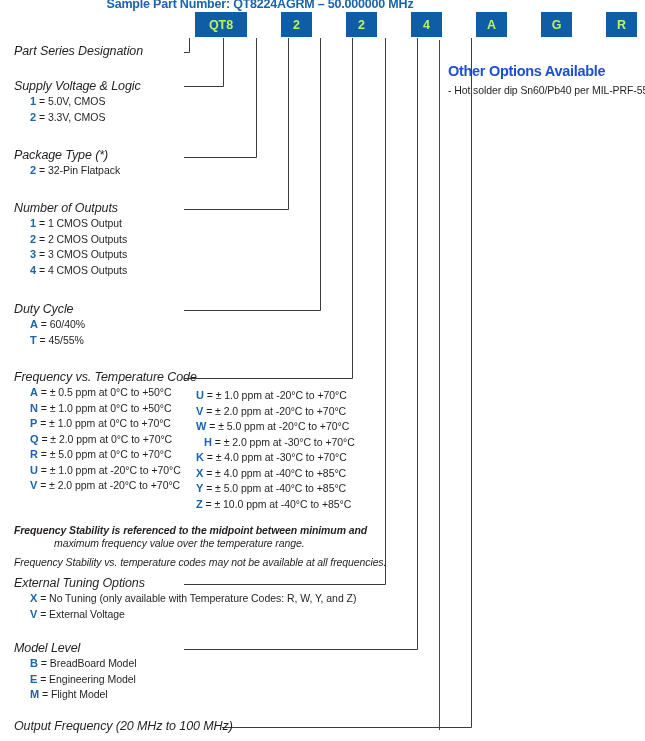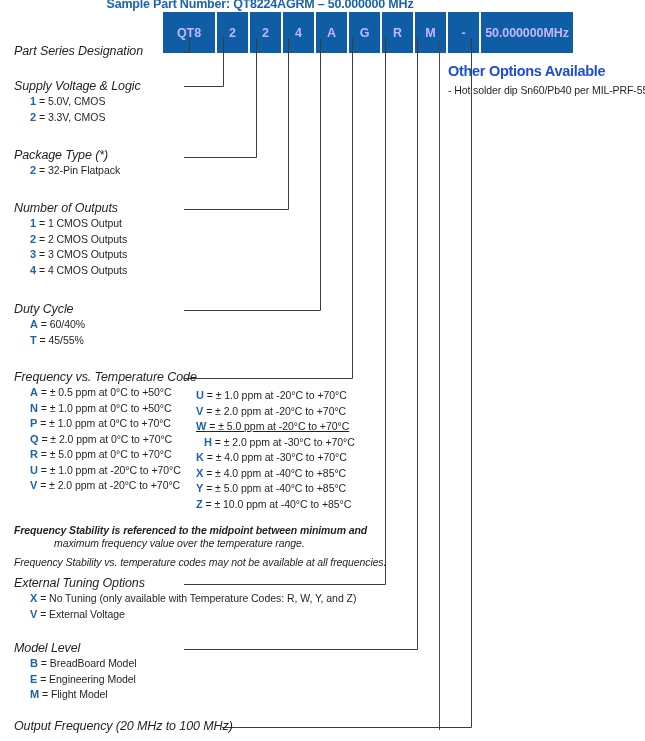--- a/index.html
+++ b/index.html
@@ -35,28 +35,29 @@
   .pn-row {
     position: absolute;
     left: 163px; top: 12px;
     height: 25px;
     display: flex;
     gap: 2px;
     align-items: stretch;
   }
   .pn-cell {
     background: #0f5ea5;
-    color: #c4b5fd;
+    color: #bef264;
     font-size: 12.5px;
     font-weight: bold;
     letter-spacing: -0.1px;
     display: flex;
     align-items: center;
     justify-content: center;
-    height: 41px;
+    height: 25px;
+    margin-left: 32px;
   }
 
   
   .lead-svg {
     position: absolute;
     left: 0; top: 0;
     width: 645px; height: 741px;
     pointer-events: none;
   }
   .lead-svg path, .lead-svg line { stroke: #3c3c3c; stroke-width: 1; fill: none; }
@@ -196,21 +197,21 @@
       <div class="opt"><span class="code">N</span> <span>= ± 1.0 ppm at 0°C to +50°C</span></div>
       <div class="opt"><span class="code">P</span> <span>= ± 1.0 ppm at 0°C to +70°C</span></div>
       <div class="opt"><span class="code">Q</span> <span>= ± 2.0 ppm at 0°C to +70°C</span></div>
       <div class="opt"><span class="code">R</span> <span>= ± 5.0 ppm at 0°C to +70°C</span></div>
       <div class="opt"><span class="code">U</span> <span>= ± 1.0 ppm at -20°C to +70°C</span></div>
       <div class="opt"><span class="code">V</span> <span>= ± 2.0 ppm at -20°C to +70°C</span></div>
     </div>
   <div class="temp-right" id="grp-5r" style="top:388px;">
       <div class="opt" style="padding-left: 0px;"><span class="code">U</span> <span>= ± 1.0 ppm at -20°C to +70°C</span></div>
       <div class="opt" style="padding-left: 0px;"><span class="code">V</span> <span>= ± 2.0 ppm at -20°C to +70°C</span></div>
-      <div class="opt" style="padding-left: 0px; text-decoration: underline;"><span class="code">W</span> <span>= ± 5.0 ppm at -20°C to +70°C</span></div>
+      <div class="opt" style="padding-left: 0px;"><span class="code">W</span> <span>= ± 5.0 ppm at -20°C to +70°C</span></div>
       <div class="opt" style="padding-left: 8px;"><span class="code">H</span> <span>= ± 2.0 ppm at -30°C to +70°C</span></div>
       <div class="opt" style="padding-left: 0px;"><span class="code">K</span> <span>= ± 4.0 ppm at -30°C to +70°C</span></div>
       <div class="opt" style="padding-left: 0px;"><span class="code">X</span> <span>= ± 4.0 ppm at -40°C to +85°C</span></div>
       <div class="opt" style="padding-left: 0px;"><span class="code">Y</span> <span>= ± 5.0 ppm at -40°C to +85°C</span></div>
       <div class="opt" style="padding-left: 0px;"><span class="code">Z</span> <span>= ± 10.0 ppm at -40°C to +85°C</span></div>
     </div>
   <div class="group" id="grp-6" style="top:576px;">
       <div class="g-head">External Tuning Options</div>
       <div class="opt"><span class="code">X</span> <span>= No Tuning (only available with Temperature Codes: R, W, Y, and Z)</span></div>
       <div class="opt"><span class="code">V</span> <span>= External Voltage</span></div>

